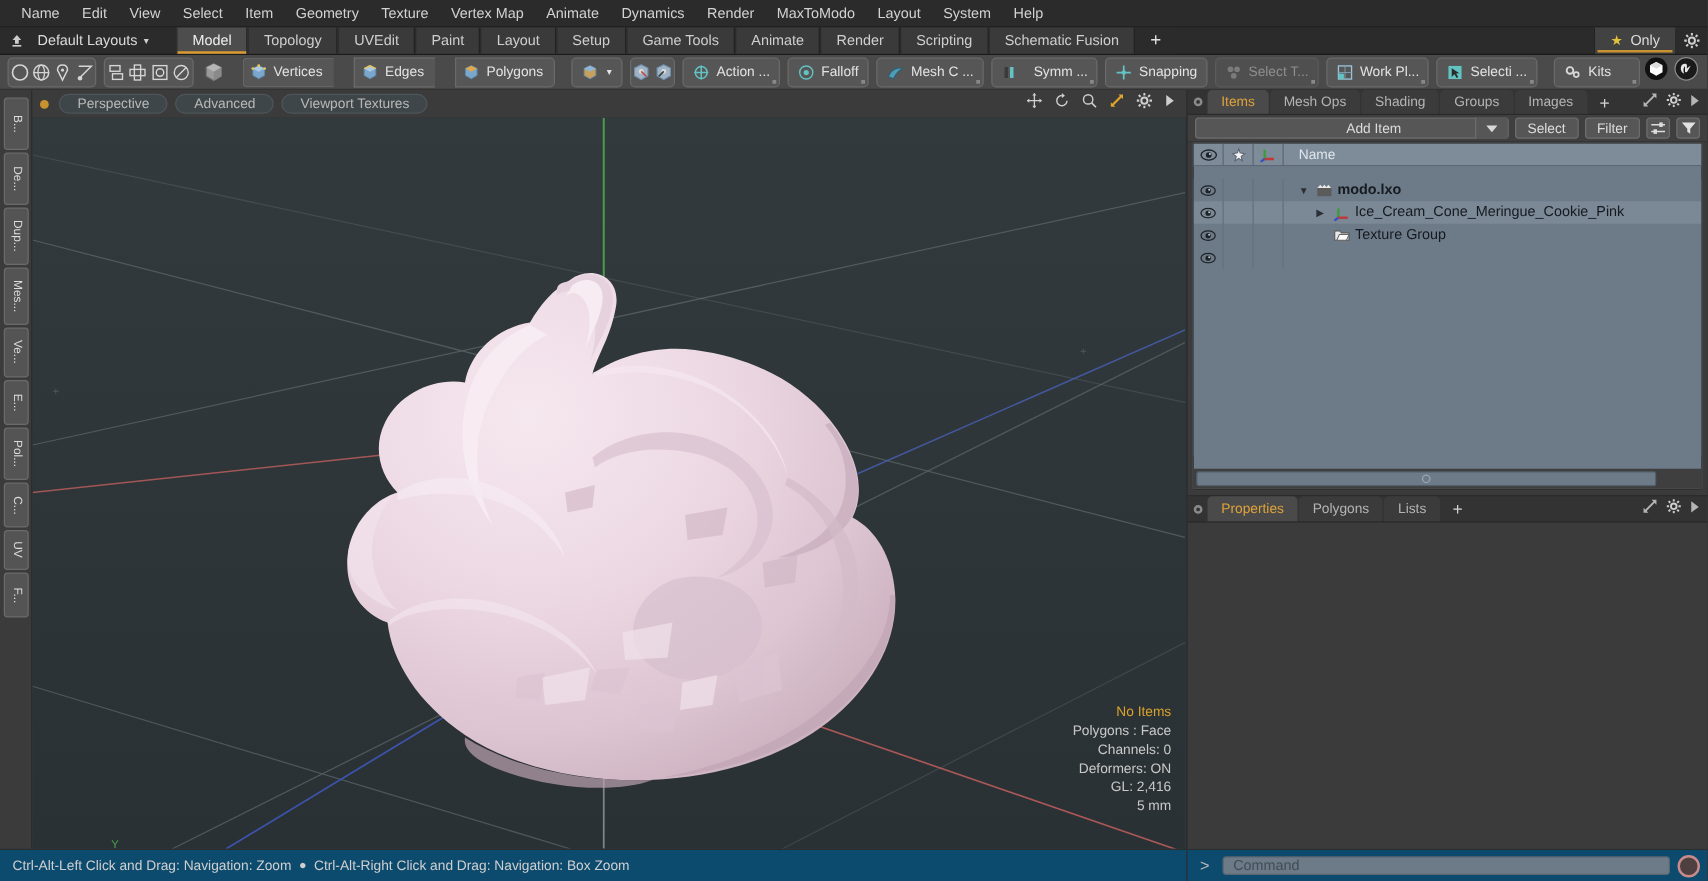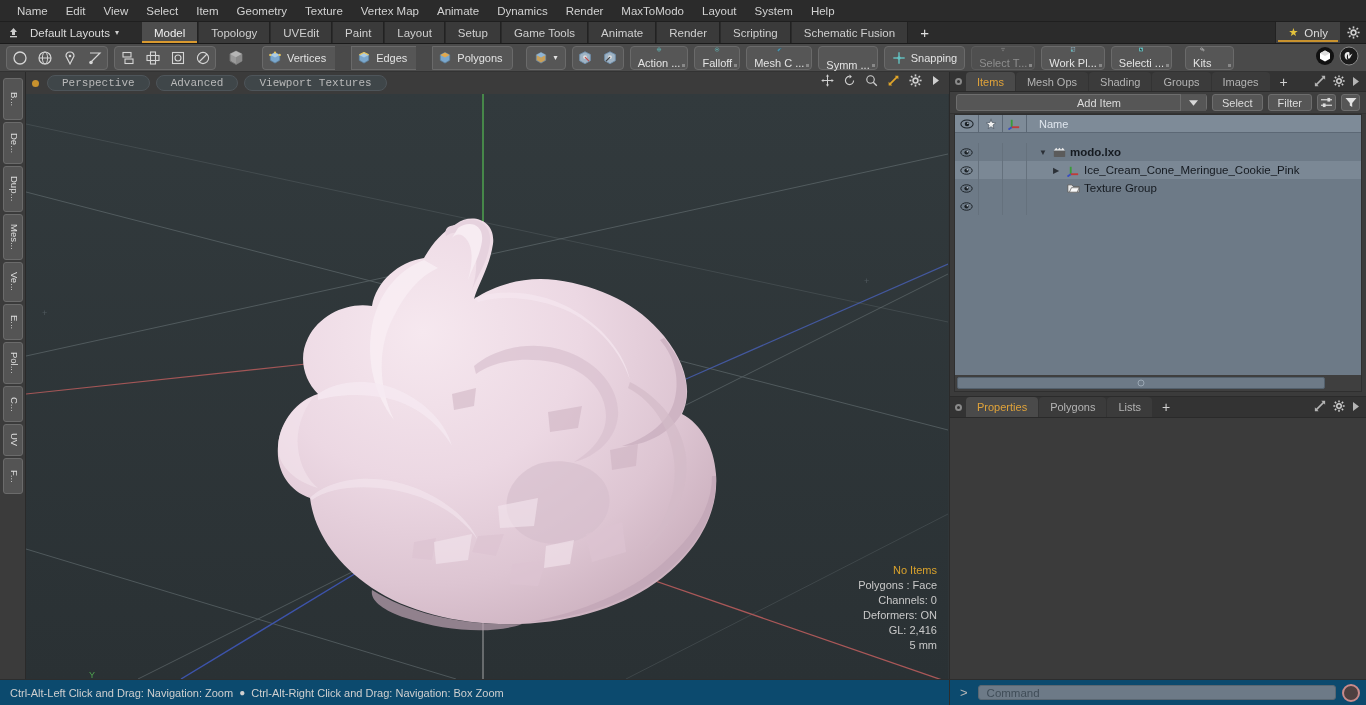--- a/index.html
+++ b/index.html
@@ -68,41 +68,41 @@
     display:flex; align-items:center; gap:5px; height:24px; padding: 0 7px;
     background:#565656; border:1px solid #6a6a6a; border-radius:4px; margin:0 3px;
     color:#e3e3e3; font-size:11px; white-space:nowrap;
   }
   .tbtn.dim { color: #8e8e8e; border-color:#5b5b5b; background:#4f4f4f; }
   .tbtn.mode { padding: 0 9px 0 5px; }
   .seg { display:flex; margin: 0 2px; }
   .seg .tbtn { margin: 8px; border-radius:0; border-right:none; }
   .seg .tbtn:first-child { border-radius:4px 0 0 4px; }
   .seg .tbtn:last-child { border-radius:0 4px 4px 0; border-right:1px solid #6a6a6a; }
-  .corner-dot { position:relative;flex-direction:column; }
+  .corner-dot { position:relative; }
   .corner-dot:after{content:"";position:absolute;right:2px;bottom:2px;width:3px;height:3px;background:#888;}
 
   
   .main { display:flex; height: 607px; }
 
   
   .vstrip { width: 26px; background:#3b3b3b; padding-top: 6px; display:flex;
             flex-direction:column; align-items:center; border-right:1px solid #2a2a2a;}
   .vtab {
     width: 20px; background:#545454; border:1px solid #6b6b6b; border-radius:3px;
     color:#ddd; font-size:9.5px; writing-mode: vertical-rl; text-orientation: mixed;
     padding: 5px 2px; margin-bottom: 2px; text-align:center; letter-spacing:0px;
     position:relative; white-space:nowrap; overflow:hidden;
   }
 
   
   .viewwrap { flex: 1; position: relative; background:#2e3538; border-right:1px solid #2a2a2a;}
   .vp-header {
     height: 22px; background:#3b3b3b; display:flex; align-items:center; padding-left:6px;
-    position:relative; z-index:4;font-family:Liberation Mono, monospace;
+    position:relative; z-index:4;
   }
   .vp-dot { width:7px;height:7px;border-radius:50%;background:#c8922e; margin-right:8px;}
   .vpbtn {
     color:#b9b9b9; font-size:11px; padding: 1px 14px; border:1px solid #4e555a;
     border-radius:9px; margin-right:6px; background:#3f4649; white-space:nowrap;
   }
   .vp-hicons { position:absolute; right:8px; top:0; height:22px; display:flex; align-items:center; gap:9px;}
 
   .viewport { position:absolute; inset:22px 0 0 0; overflow:hidden; background:#2f3639;}
 

